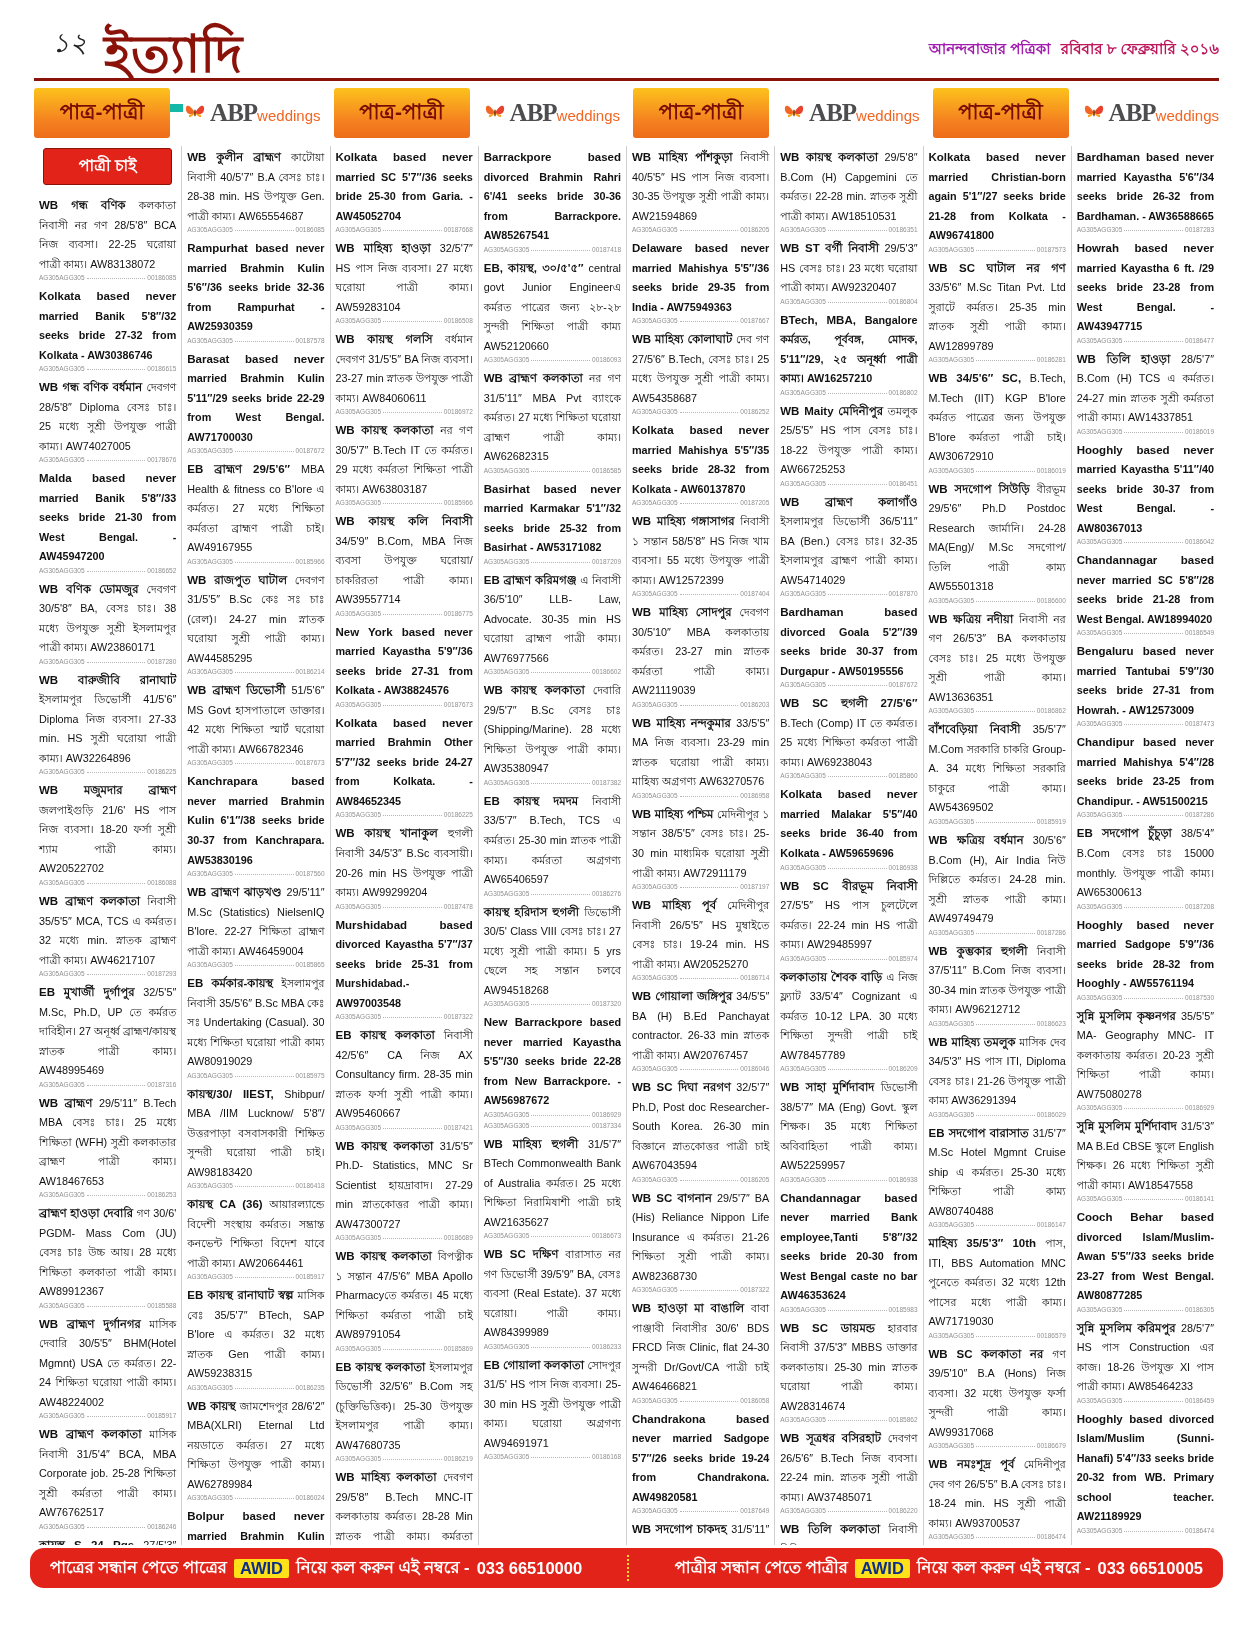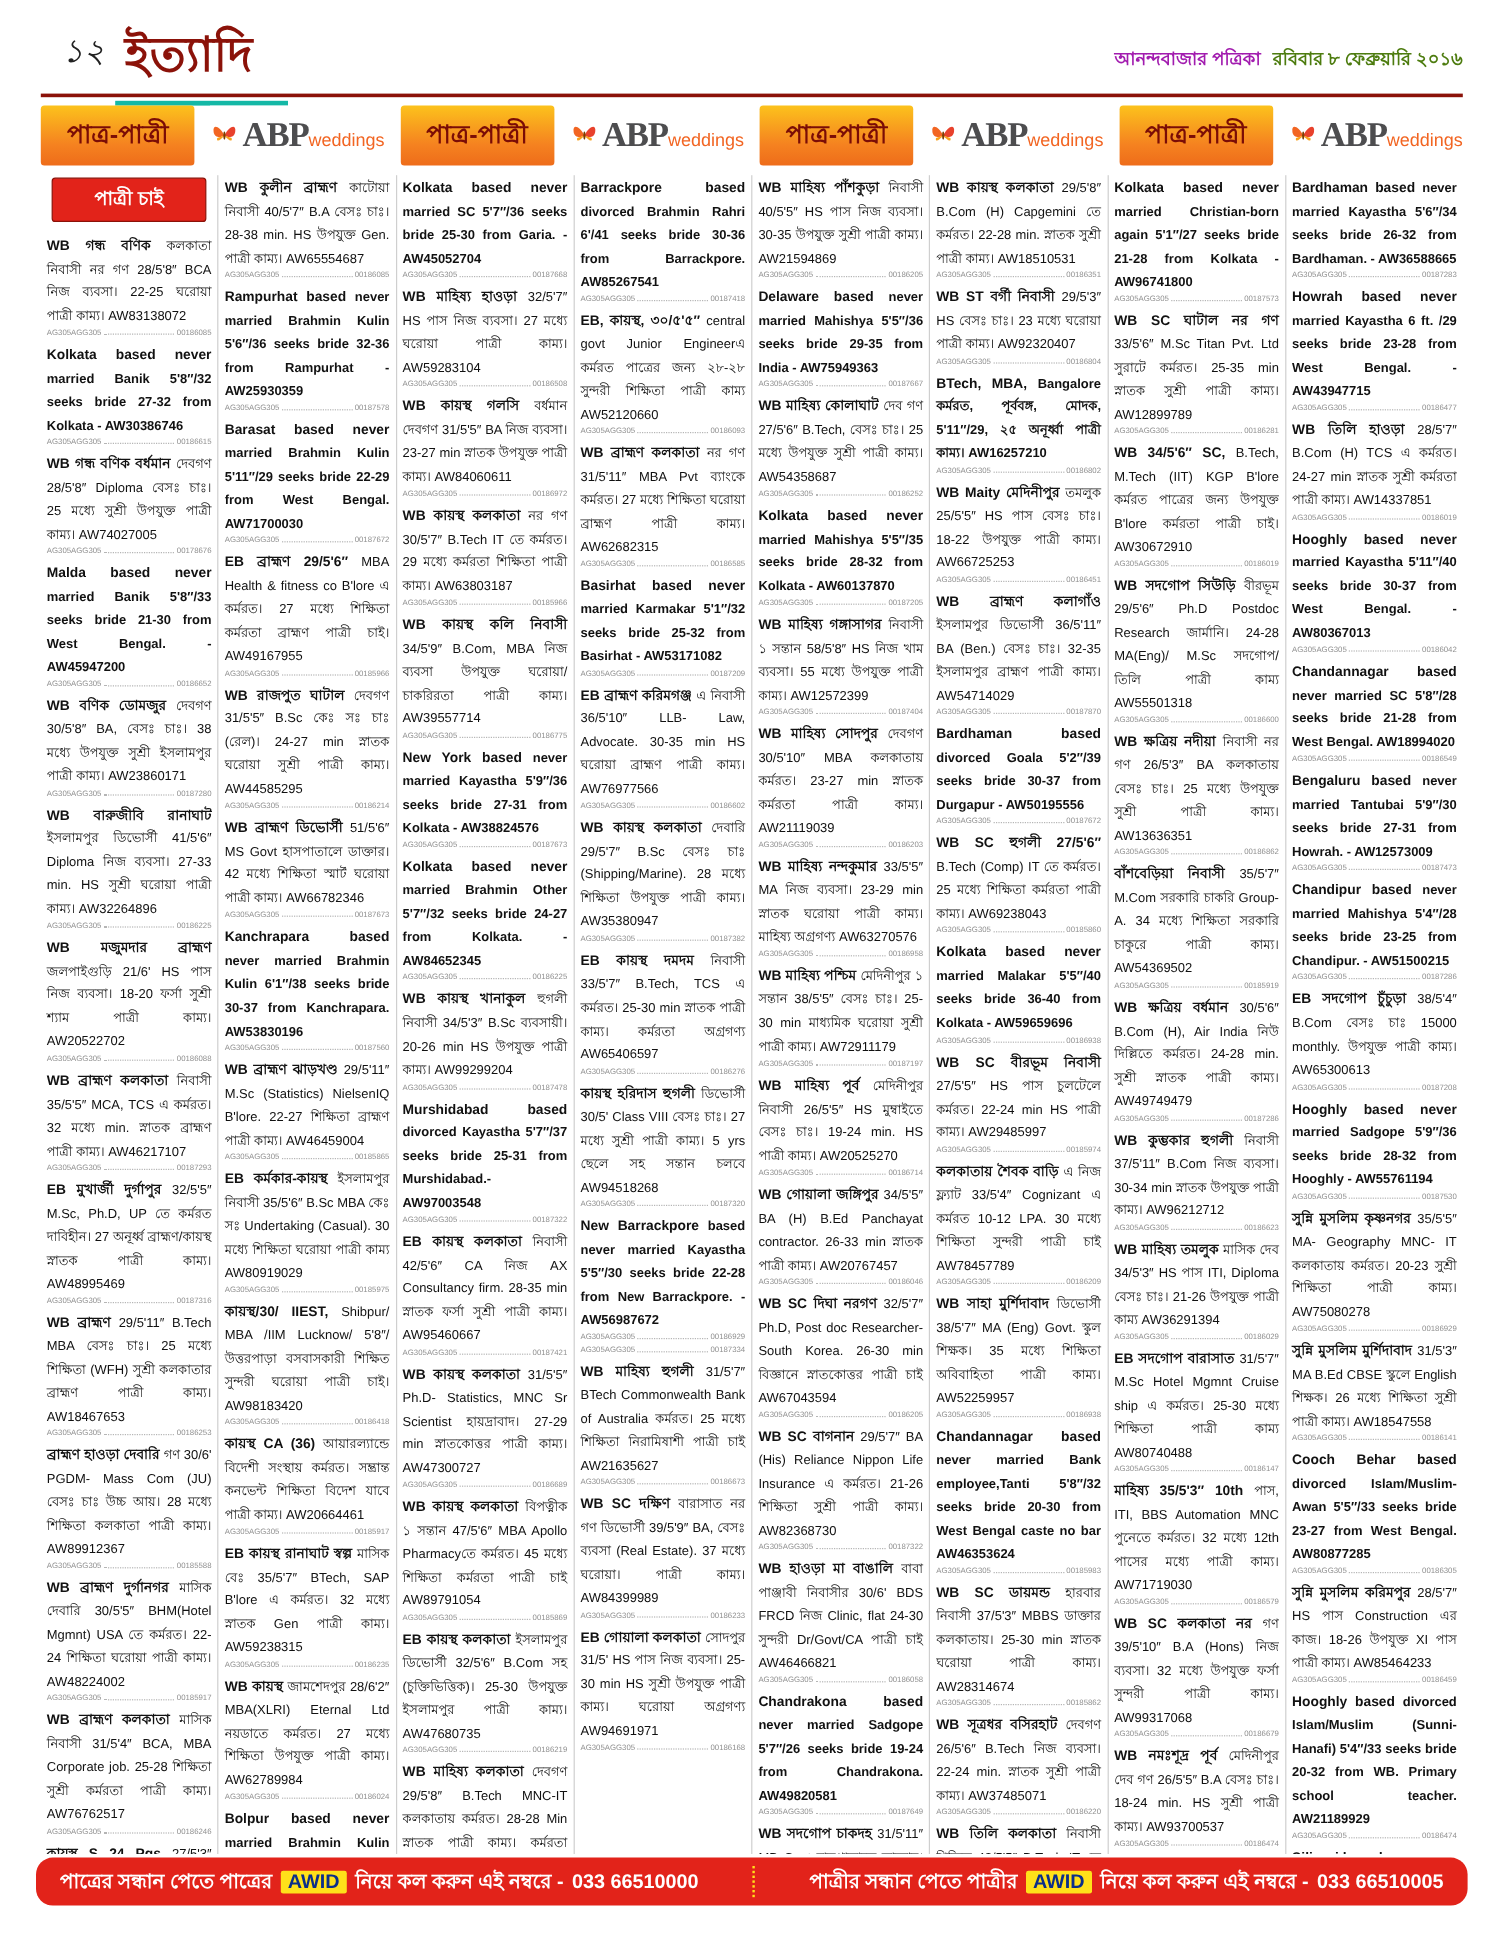--- a/index.html
+++ b/index.html
@@ -3,34 +3,34 @@
 <meta charset="utf-8">
 <style>
   *{margin:0;padding:0;box-sizing:border-box}
   html,body{background:#ededed}
   body{font-family:'Liberation Sans','DejaVu Sans',sans-serif}
   .page{position:relative;width:1257px;height:1625px;margin:0 auto;background:#fff;overflow:hidden}
 
   
   .header{position:absolute;top:12px;left:34px;right:38px;height:66px}
   .pageno{position:absolute;left:18px;top:10px;font-family:'DejaVu Serif',serif;font-style:italic;font-size:27px;color:#222}
-  .section-title{position:absolute;left:62px;top:2px;font-size:40px;font-weight:bold;color:#8b1209;
-    font-family:'DejaVu Serif',serif;padding:0 30px 3px 8px;border-bottom:4px solid #14b8a6}
+  .section-title{position:absolute;left:62px;top:2px;font-size:52px;font-weight:bold;color:#8b1209;
+    font-family:'DejaVu Serif',serif;padding:0 30px 3px 8px;border-bottom:8px solid #14b8a6}
   .masthead{position:absolute;right:0;bottom:16px;font-size:15px;white-space:nowrap}
   .m-name{color:#a21caf;font-weight:bold}
-  .m-date{color:#4d7c0f;font-weight:bold;margin-left:6px}
+  .m-date{color:#be185d;font-weight:bold;margin-left:6px}
   .header-rule{position:absolute;top:78px;left:34px;right:38px;height:3px;background:#8b1209}
 
   
   .banners{position:absolute;top:88px;left:34px;right:38px;height:50px;display:flex;gap:13px}
   .pp-cell{flex:1.06;background:linear-gradient(180deg,#fcc21c 0%,#f58220 65%,#ee6c1a 100%);
     color:#7a0c06;font-weight:bold;font-size:21px;display:flex;align-items:center;justify-content:center;border-radius:3px}
   .abp-cell{flex:1;background:#fff;display:flex;align-items:center;justify-content:center;gap:3px}
   .abp-text{white-space:nowrap}
-  .abp-text b{font-family:'Liberation Serif',serif;color:#4d4d4f;font-size:29px;letter-spacing:-1px}
+  .abp-text b{font-family:'Liberation Serif',serif;color:#4d4d4f;font-size:25px;letter-spacing:-1px}
   .abp-text i{font-style:normal;color:#f26522;font-size:15px}
   .bf svg{display:inline-block;vertical-align:middle}
 
   
   .columns{position:absolute;top:146px;left:34px;right:38px;bottom:80px;display:flex}
   .col{flex:1;padding:0 5px;overflow:hidden}
   .col + .col{border-left:1px solid #cfcfcf}
   .badge{background:#e2231a;color:#fff;font-weight:bold;font-size:16px;text-align:center;
     padding:4px 0;margin:2px 4px 9px;border-radius:3px;border:1px solid #8b1209}
   .ad{text-align:justify;line-height:1.22;color:#111;word-break:break-word}

